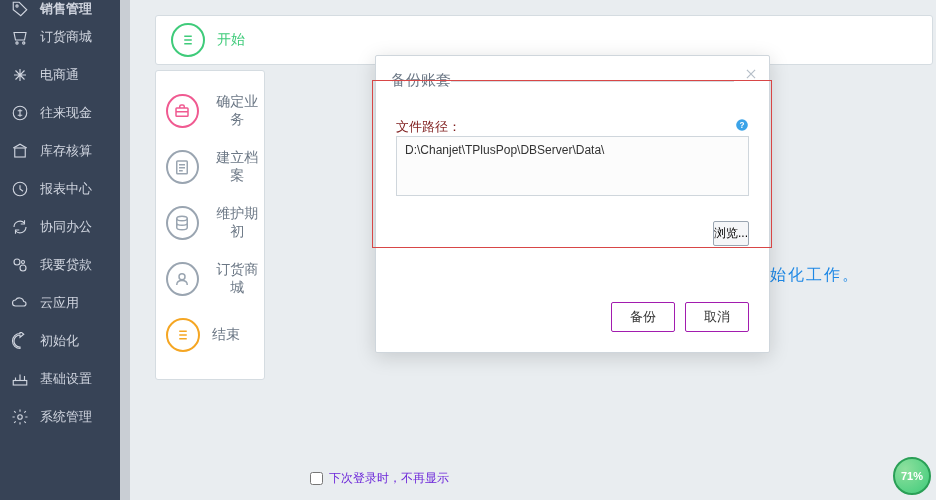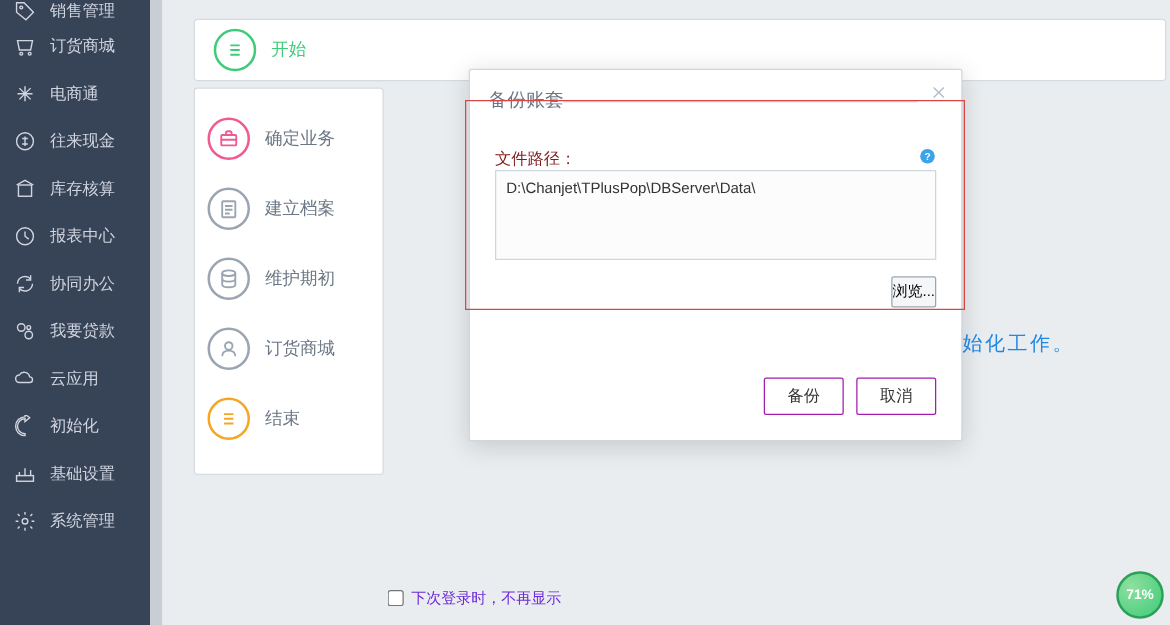--- a/index.html
+++ b/index.html
@@ -8,21 +8,21 @@
     .sidebar { position: absolute; left: 0; top: 0; width: 120px; height: 500px; background: #374356; color: #d0d5df; }
     .sidebar-item { display: flex; align-items: center; height: 38px; padding: 0 10px; cursor: pointer; }
     .sidebar-icon { width: 20px; height: 20px; display: flex; align-items: center; justify-content: center; margin-right: 10px; }
     .sidebar-icon svg { width: 18px; height: 18px; stroke: #d0d5df; fill: none; stroke-width: 1.5; }
     .sidebar-label { font-size: 13px; }
     
     .vertical-divider { position: absolute; left: 120px; top: 0; width: 10px; height: 500px; background: #c9ced4; }
     
     .main { position: absolute; left: 130px; top: 0; right: 0; height: 500px; background: #e9edf0; }
     
-    .step-panel { position: absolute; left: 25px; top: 15px; width: 152px; height: 360px; background: #ffffff; border: 1px solid #d5dce1; border-radius: 3px; padding-top: 12px; }
+    .step-panel { position: absolute; left: 25px; top: 15px; width: 110px; height: 360px; background: #ffffff; border: 1px solid #d5dce1; border-radius: 3px; padding-top: 12px; }
     .step-panel-first { position: absolute; left: 25px; top: 15px; right: 3px; height: 50px; background: #ffffff; border: 1px solid #d5dce1; border-radius: 3px; display: flex; align-items: center; padding-left: 15px; }
     .step-item { display: flex; align-items: center; height: 56px; padding-left: 10px; }
     .step-icon { width: 34px; height: 34px; border: 2px solid; border-radius: 50%; display: flex; align-items: center; justify-content: center; margin-right: 12px; }
     .step-icon svg { width: 18px; height: 18px; fill: none; stroke-width: 2; }
     .step-label { font-size: 14px; color: #6b7785; text-align: center; }
     .green { border-color: #3fcb7a; } .green svg { stroke: #3fcb7a; }
     .pink { border-color: #f05a91; } .pink svg { stroke: #f05a91; }
     .gray { border-color: #9aa5b1; } .gray svg { stroke: #9aa5b1; }
     .yellow { border-color: #f5a623; } .yellow svg { stroke: #f5a623; }
     .sgreen { color: #3fcb7a; }
@@ -36,32 +36,32 @@
     .modal-overlay { position: absolute; left: 0; top: 0; right: 0; bottom: 0; }
     .modal { position: absolute; left: 375px; top: 55px; width: 395px; height: 298px; background: #ffffff; border: 1px solid #cfd6dc; border-radius: 2px; box-shadow: 0 4px 20px rgba(0,0,0,0.15); }
     .modal-title { position: absolute; left: 15px; top: 15px; font-size: 15px; color: #6b7785; }
     .modal-title-line { position: absolute; left: 75px; top: 25px; right: 35px; height: 1px; background: #d5dce1; }
     .modal-close { position: absolute; right: 8px; top: 8px; width: 20px; height: 20px; cursor: pointer; display: flex; align-items: center; justify-content: center; }
     .modal-close svg { width: 14px; height: 14px; stroke: #b5bec8; stroke-width: 2; }
     .red-box { position: absolute; left: -4px; top: 24px; width: 400px; height: 168px; border: 1px solid #d84646; }
     .path-label { position: absolute; left: 20px; top: 62px; font-size: 13px; color: #7f1d1d; }
     .help-icon { position: absolute; right: 20px; top: 62px; width: 14px; height: 14px; cursor: pointer; }
     .help-icon svg { width: 14px; height: 14px; }
-    .path-box { position: absolute; left: 20px; top: 80px; right: 20px; height: 72px; border: 1px solid #cfd6dc; background: #fcfcfc; padding: 6px 8px; font-size: 12px; color: #333; }
+    .path-box { position: absolute; left: 20px; top: 80px; right: 20px; height: 60px; border: 1px solid #cfd6dc; background: #fcfcfc; padding: 6px 8px; font-size: 12px; color: #333; }
     .browse-btn { position: absolute; right: 20px; top: 165px; padding: 3px 0; border: 1px solid #9aa5b1; background: #f5f6f8; font-size: 12px; cursor: pointer; border-radius: 2px; }
     .modal-actions { position: absolute; right: 20px; bottom: 20px; display: flex; gap: 10px; }
     .action-btn { padding: 5px 18px; border: 1px solid #a21caf; background: #ffffff; font-size: 13px; cursor: pointer; border-radius: 2px; color: #333; }
     
     .perc-badge { position: absolute; right: 5px; bottom: 5px; width: 38px; height: 38px; border-radius: 50%; background: radial-gradient(circle at 30% 30%, #8ee09e, #3fcb7a); display: flex; align-items: center; justify-content: center; color: #fff; font-size: 11px; font-weight: bold; border: 2px solid #2a9f56; }
   </style>
 </head>
 <body>
 
 <div class="sidebar">
-  <div class="sidebar-item" style="height:18px; padding-top:0;">
+  <div class="sidebar-item" style="height:18px; padding-top:0;font-weight:bold;">
     <span class="sidebar-icon">
         <svg viewBox="0 0 24 24">
           <path d="M3 3h8l10 10-8 8L3 13V3z"></path>
           <circle cx="8" cy="8" r="1.5"></circle>
         </svg>
       </span>
     <span class="sidebar-label">销售管理</span>
   </div>
   <div class="sidebar-item">
     <span class="sidebar-icon">

